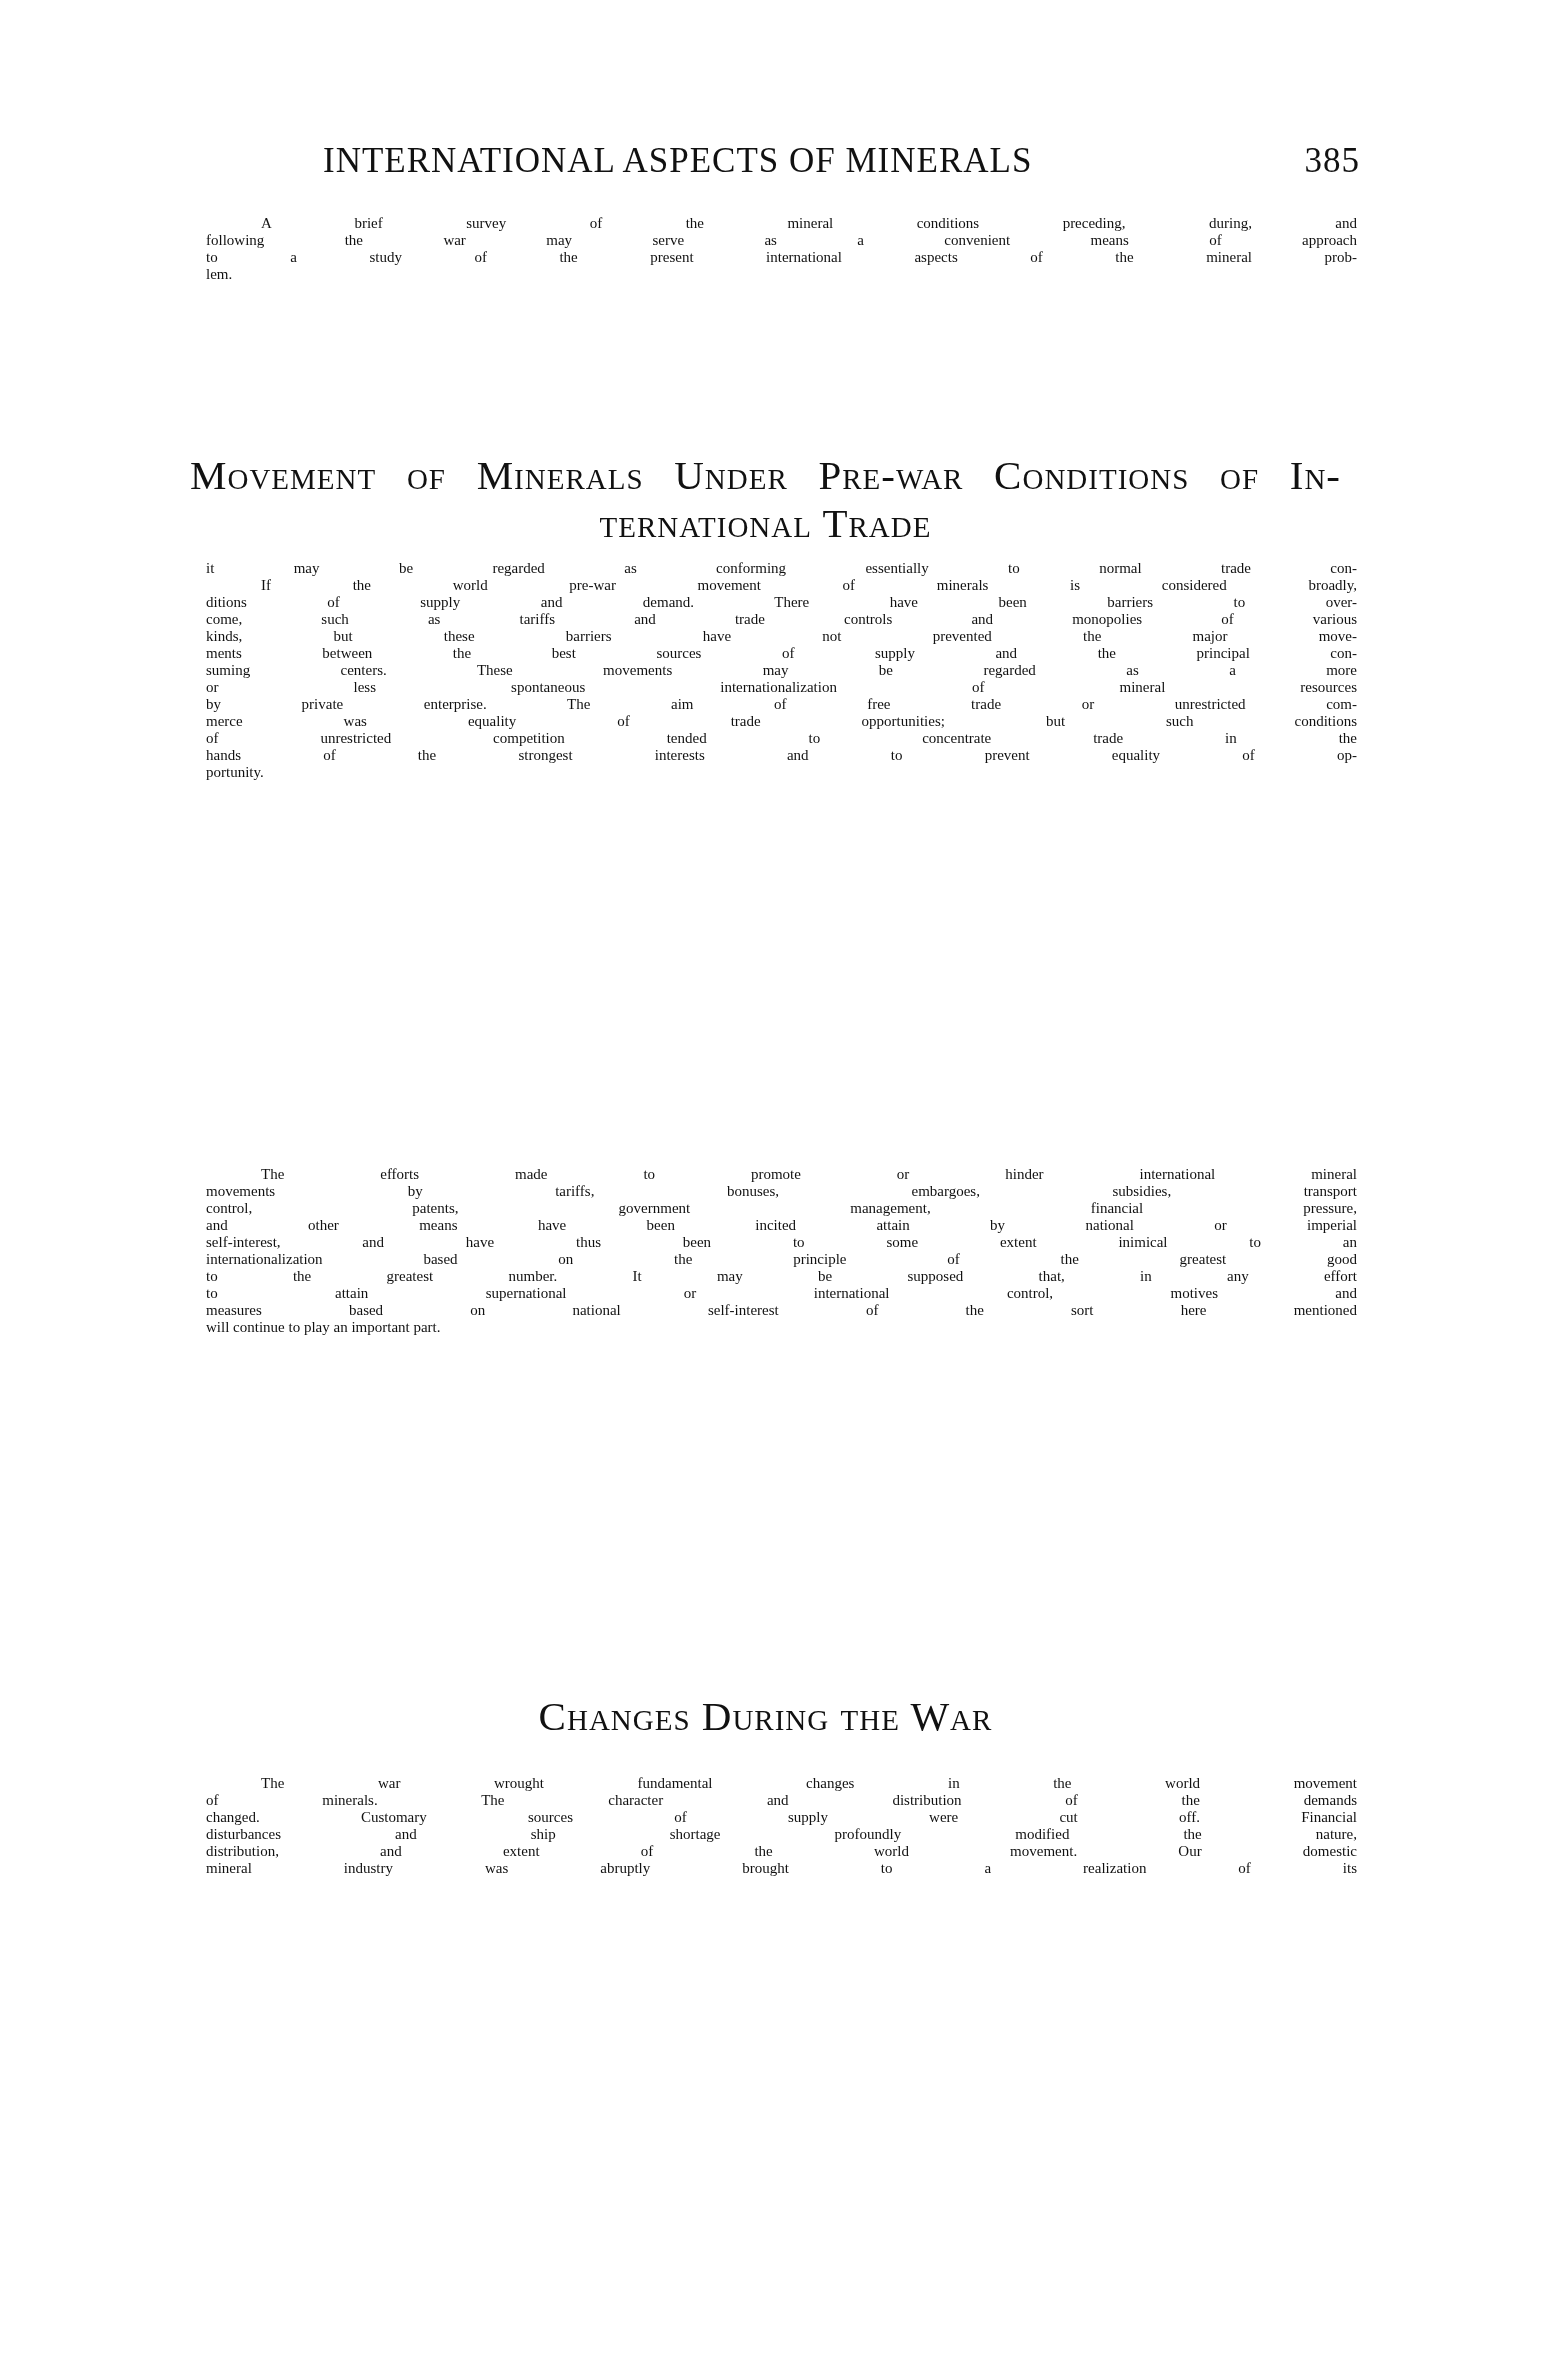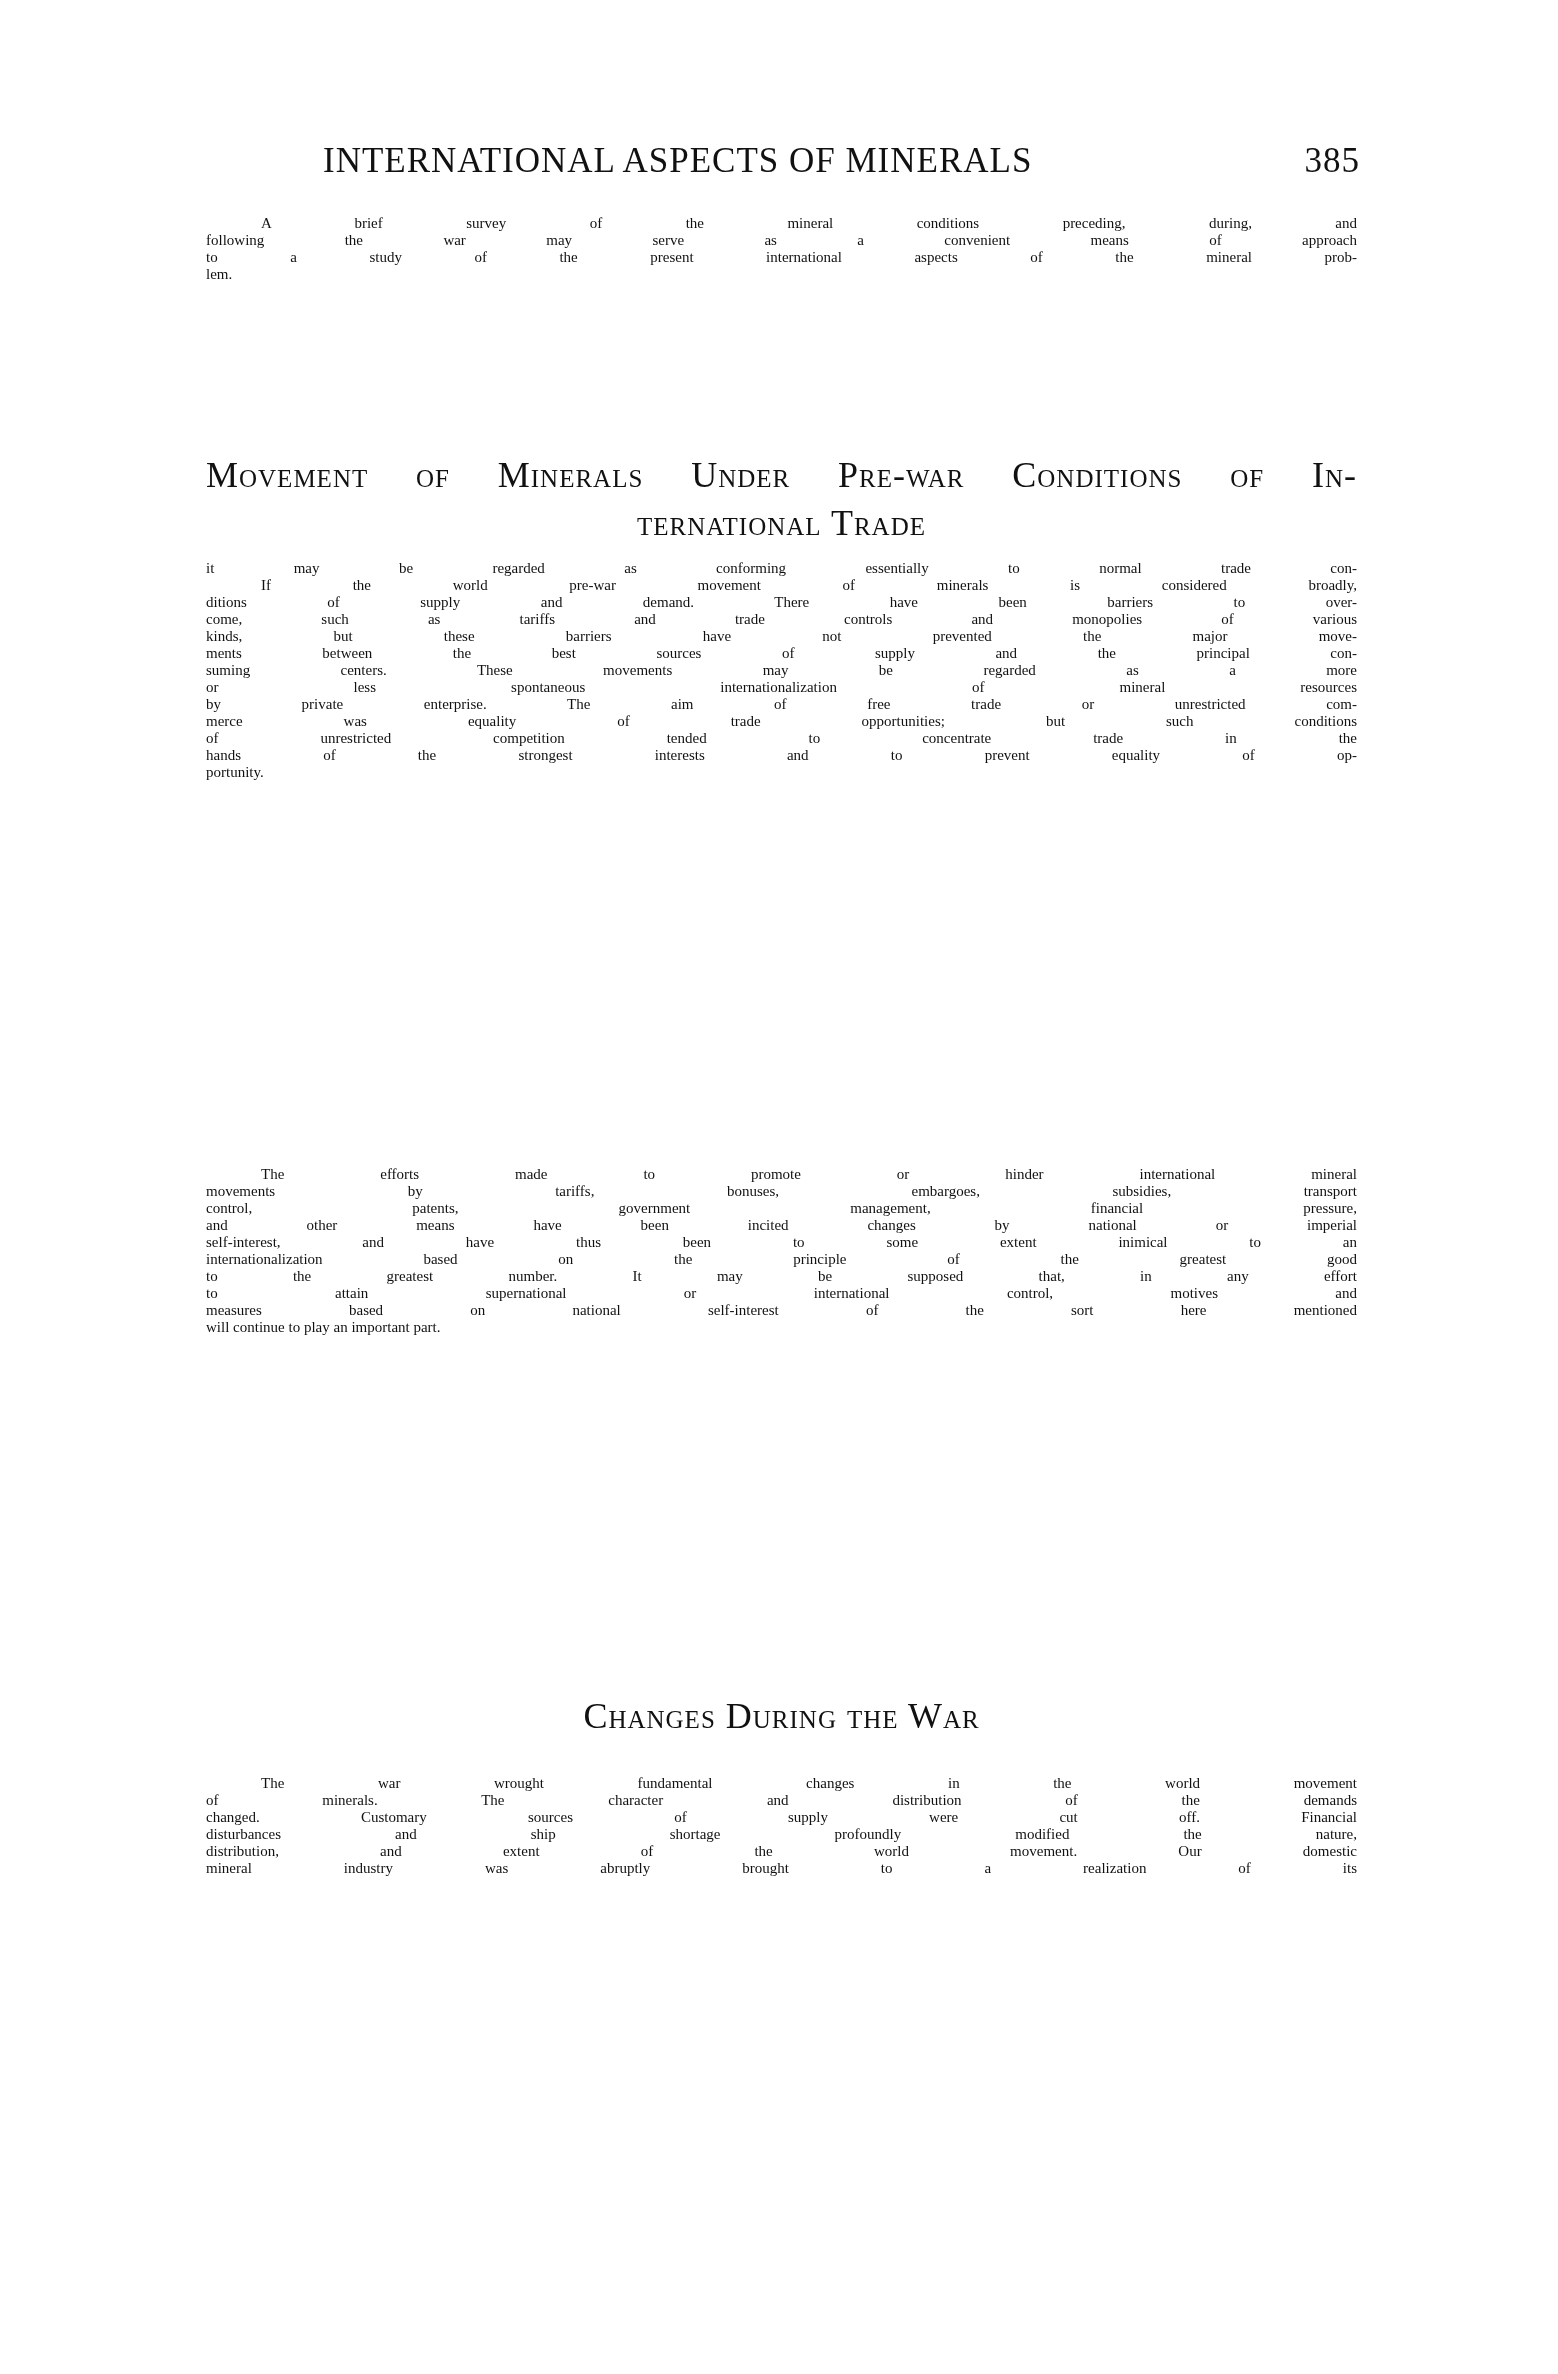--- a/index.html
+++ b/index.html
@@ -14,22 +14,22 @@
     font-size: 35px; line-height: 44px; letter-spacing: 1px;
     display: flex; justify-content: space-between;
   }
   .running-head .title { white-space: nowrap; }
   .running-head .pnum { white-space: nowrap; }
   .col { position: absolute; left: 206px; width: 1151px; }
   .line { display: block; text-align: justify; text-align-last: justify; white-space: nowrap; }
   .line.last { text-align-last: left; }
   .line.indent { padding-left: 55px; }
   .sc-head {
-    position: absolute; left: 206px; width: 1151px;
-    font-size: 36px; line-height: 48px;
+    position: absolute; left: 190px; width: 1151px;
+    font-size: 41px; line-height: 48px;
     font-variant: small-caps; letter-spacing: 1px;
   }
   .sc-head .line { white-space: nowrap; }
   .center { text-align: center !important; text-align-last: center !important; }
 </style>
 </head>
 <body>
 
 <div class="page">
 
@@ -63,21 +63,21 @@
     <span class="line" style="display: block;">merce was equality of trade opportunities; but such conditions</span>
     <span class="line" style="display: block;">of unrestricted competition tended to concentrate trade in the</span>
     <span class="line" style="display: block;">hands of the strongest interests and to prevent equality of op-</span>
     <span class="line last" style="display: block;">portunity.</span>
   </div>
 
   <div class="col" style="top:1166px;">
     <span class="line indent" style="display: block;">The efforts made to promote or hinder international mineral</span>
     <span class="line" style="display: block;">movements by tariffs, bonuses, embargoes, subsidies, transport</span>
     <span class="line" style="display: block;">control, patents, government management, financial pressure,</span>
-    <span class="line" style="display: block;">and other means have been incited changes by national or imperial</span>
+    <span class="line" style="display: block;">and other means have been incited attain by national or imperial</span>
     <span class="line" style="display: block;">self-interest, and have thus been to some extent inimical to an</span>
     <span class="line" style="display: block;">internationalization based on the principle of the greatest good</span>
     <span class="line" style="display: block;">to the greatest number.  It may be supposed that, in any effort</span>
     <span class="line" style="display: block;">to attain supernational or international control, motives and</span>
     <span class="line" style="display: block;">measures based on national self-interest of the sort here mentioned</span>
     <span class="line last" style="display: block;">will continue to play an important part.</span>
   </div>
 
   <div class="sc-head" style="top:1692px;">
     <span class="line center" style="display: block;">Changes During the War</span>

